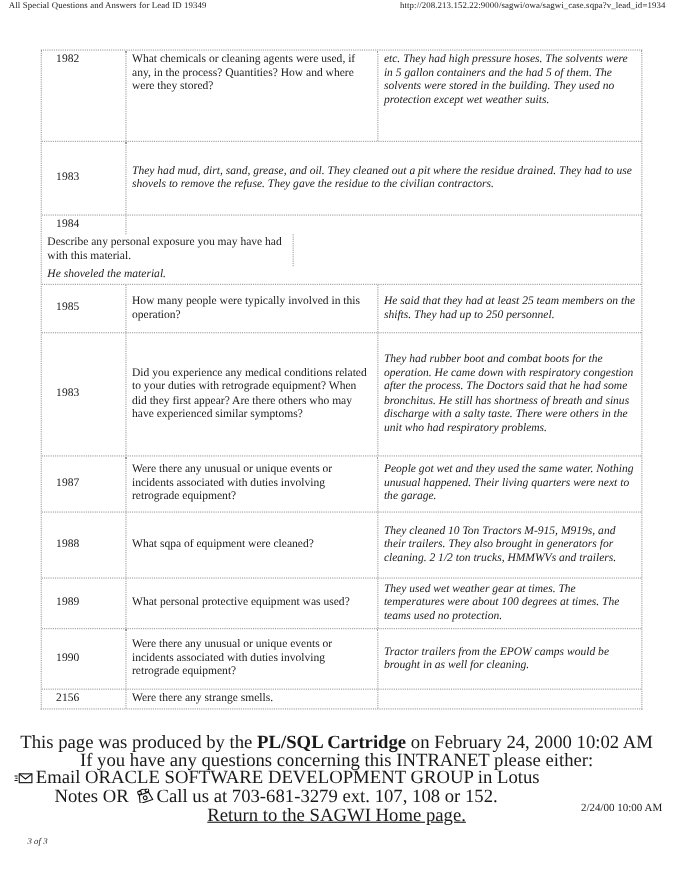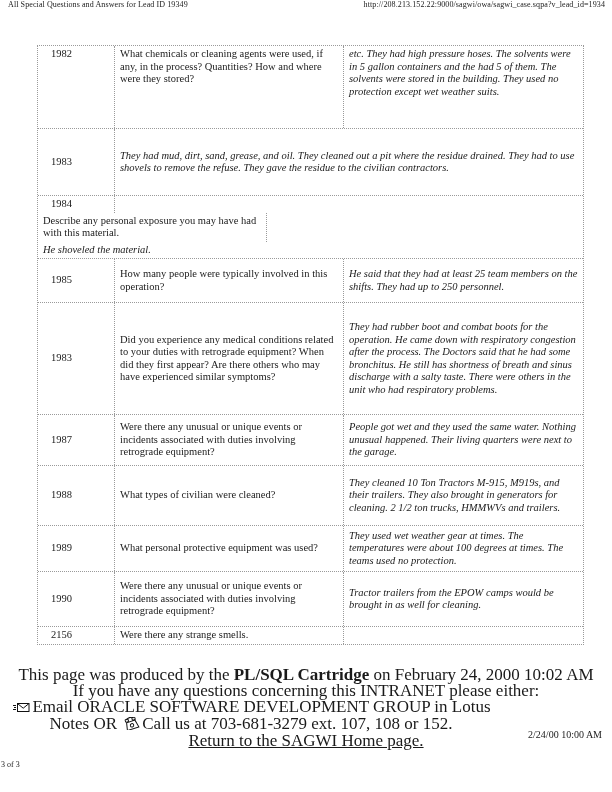--- a/index.html
+++ b/index.html
@@ -51,21 +51,21 @@
     position: absolute; top: 621px; left: 0; right: 0;
     text-align: center; font-size: 17px; line-height: 16px; margin-top: 46px;
   }
   .page-footer p { margin: 0; }
   .contact-line { max-width: 502px; margin: 0 auto; }
   .icon { display: inline-block; vertical-align: -1px; margin: 0 2px; }
   .home-link { color: #1a1a1a; cursor: pointer; }
   b { font-weight: bold; }
 
   
-  .pg-left  { position: absolute; left: 1px;  top: 760px; font-size: 8px; }
+  .pg-left  { position: absolute; left: 25px;  top: 760px; font-size: 8px; font-style: italic; }
   .pg-right { position: absolute; right: 10px; top: 729px; font-size: 10px; }
 </style>
 </head>
 <body>
 
 <div class="page">
 
   <div class="print-header">
     <span>All Special Questions and Answers for Lead ID 19349</span>
     <span>http://208.213.152.22:9000/sagwi/owa/sagwi_case.sqpa?v_lead_id=1934</span>
@@ -96,21 +96,21 @@
         <div class="cell cell-question">Did you experience any medical conditions related to your duties with retrograde equipment? When did they first appear? Are there others who may have experienced similar symptoms?</div>
         <div class="cell cell-answer">They had rubber boot and combat boots for the operation. He came down with respiratory congestion after the process. The Doctors said that he had some bronchitus. He still has shortness of breath and sinus discharge with a salty taste. There were others in the unit who had respiratory problems.</div>
       </div>
       <div class="qa-row">
         <div class="cell cell-id">1987</div>
         <div class="cell cell-question">Were there any unusual or unique events or incidents associated with duties involving retrograde equipment?</div>
         <div class="cell cell-answer">People got wet and they used the same water. Nothing unusual happened. Their living quarters were next to the garage.</div>
       </div>
       <div class="qa-row">
         <div class="cell cell-id">1988</div>
-        <div class="cell cell-question">What types of civilian were cleaned?</div>
+        <div class="cell cell-question">What sqpa of equipment were cleaned?</div>
         <div class="cell cell-answer">They cleaned 10 Ton Tractors M-915, M919s, and their trailers. They also brought in generators for cleaning. 2 1/2 ton trucks, HMMWVs and trailers.</div>
       </div>
       <div class="qa-row">
         <div class="cell cell-id">1989</div>
         <div class="cell cell-question">What personal protective equipment was used?</div>
         <div class="cell cell-answer">They used wet weather gear at times. The temperatures were about 100 degrees at times. The teams used no protection.</div>
       </div>
       <div class="qa-row">
         <div class="cell cell-id">1990</div>
         <div class="cell cell-question">Were there any unusual or unique events or incidents associated with duties involving retrograde equipment?</div>

